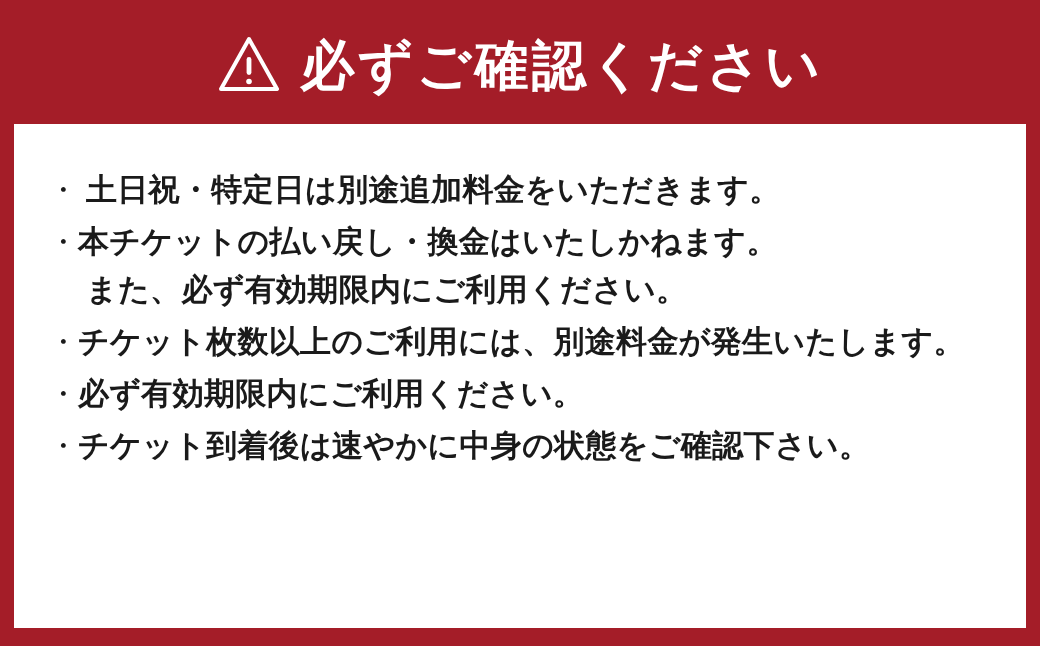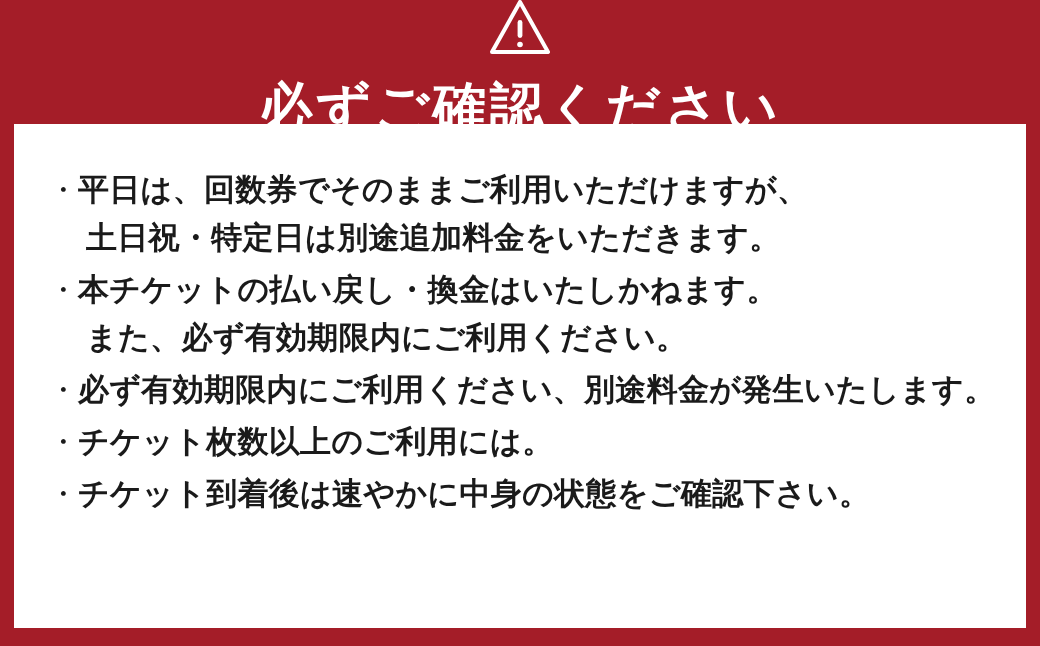--- a/index.html
+++ b/index.html
@@ -29,21 +29,20 @@
   .notice-header {
     width: 100%;
     height: 124px;
     display: flex;
     align-items: center;
     justify-content: center;
     gap: 20px;
     color: #ffffff;
     box-sizing: border-box;
     padding-top: 6px;
-    flex-direction: column;
   }
 
   .warning-icon {
     width: 64px;
     height: 64px;
     flex: 0 0 auto;
     display: block;
   }
 
   .notice-title {
@@ -118,44 +117,43 @@
     </span>
     <div class="notice-title">必ずご確認ください</div>
   </div>
 
   <div class="notice-body">
     <ul class="notice-list">
 
       <li class="notice-item">
         <span class="bullet">・</span>
         <span class="item-lines">
-          <div class="item-line">平日は、回数券でそのままご利用いただけますが、</div>
           <div class="item-line cont">土日祝・特定日は別途追加料金をいただきます。</div>
         </span>
       </li>
 
       <li class="notice-item">
         <span class="bullet">・</span>
         <span class="item-lines">
           <div class="item-line">本チケットの払い戻し・換金はいたしかねます。</div>
           <div class="item-line cont">また、必ず有効期限内にご利用ください。</div>
         </span>
       </li>
 
       <li class="notice-item">
         <span class="bullet">・</span>
         <span class="item-lines">
-          <div class="item-line">必ず有効期限内にご利用ください、別途料金が発生いたします。</div>
+          <div class="item-line">チケット枚数以上のご利用には、別途料金が発生いたします。</div>
         </span>
       </li>
 
       <li class="notice-item">
         <span class="bullet">・</span>
         <span class="item-lines">
-          <div class="item-line">チケット枚数以上のご利用には。</div>
+          <div class="item-line">必ず有効期限内にご利用ください。</div>
         </span>
       </li>
 
       <li class="notice-item">
         <span class="bullet">・</span>
         <span class="item-lines">
           <div class="item-line">チケット到着後は速やかに中身の状態をご確認下さい。</div>
         </span>
       </li>
 

